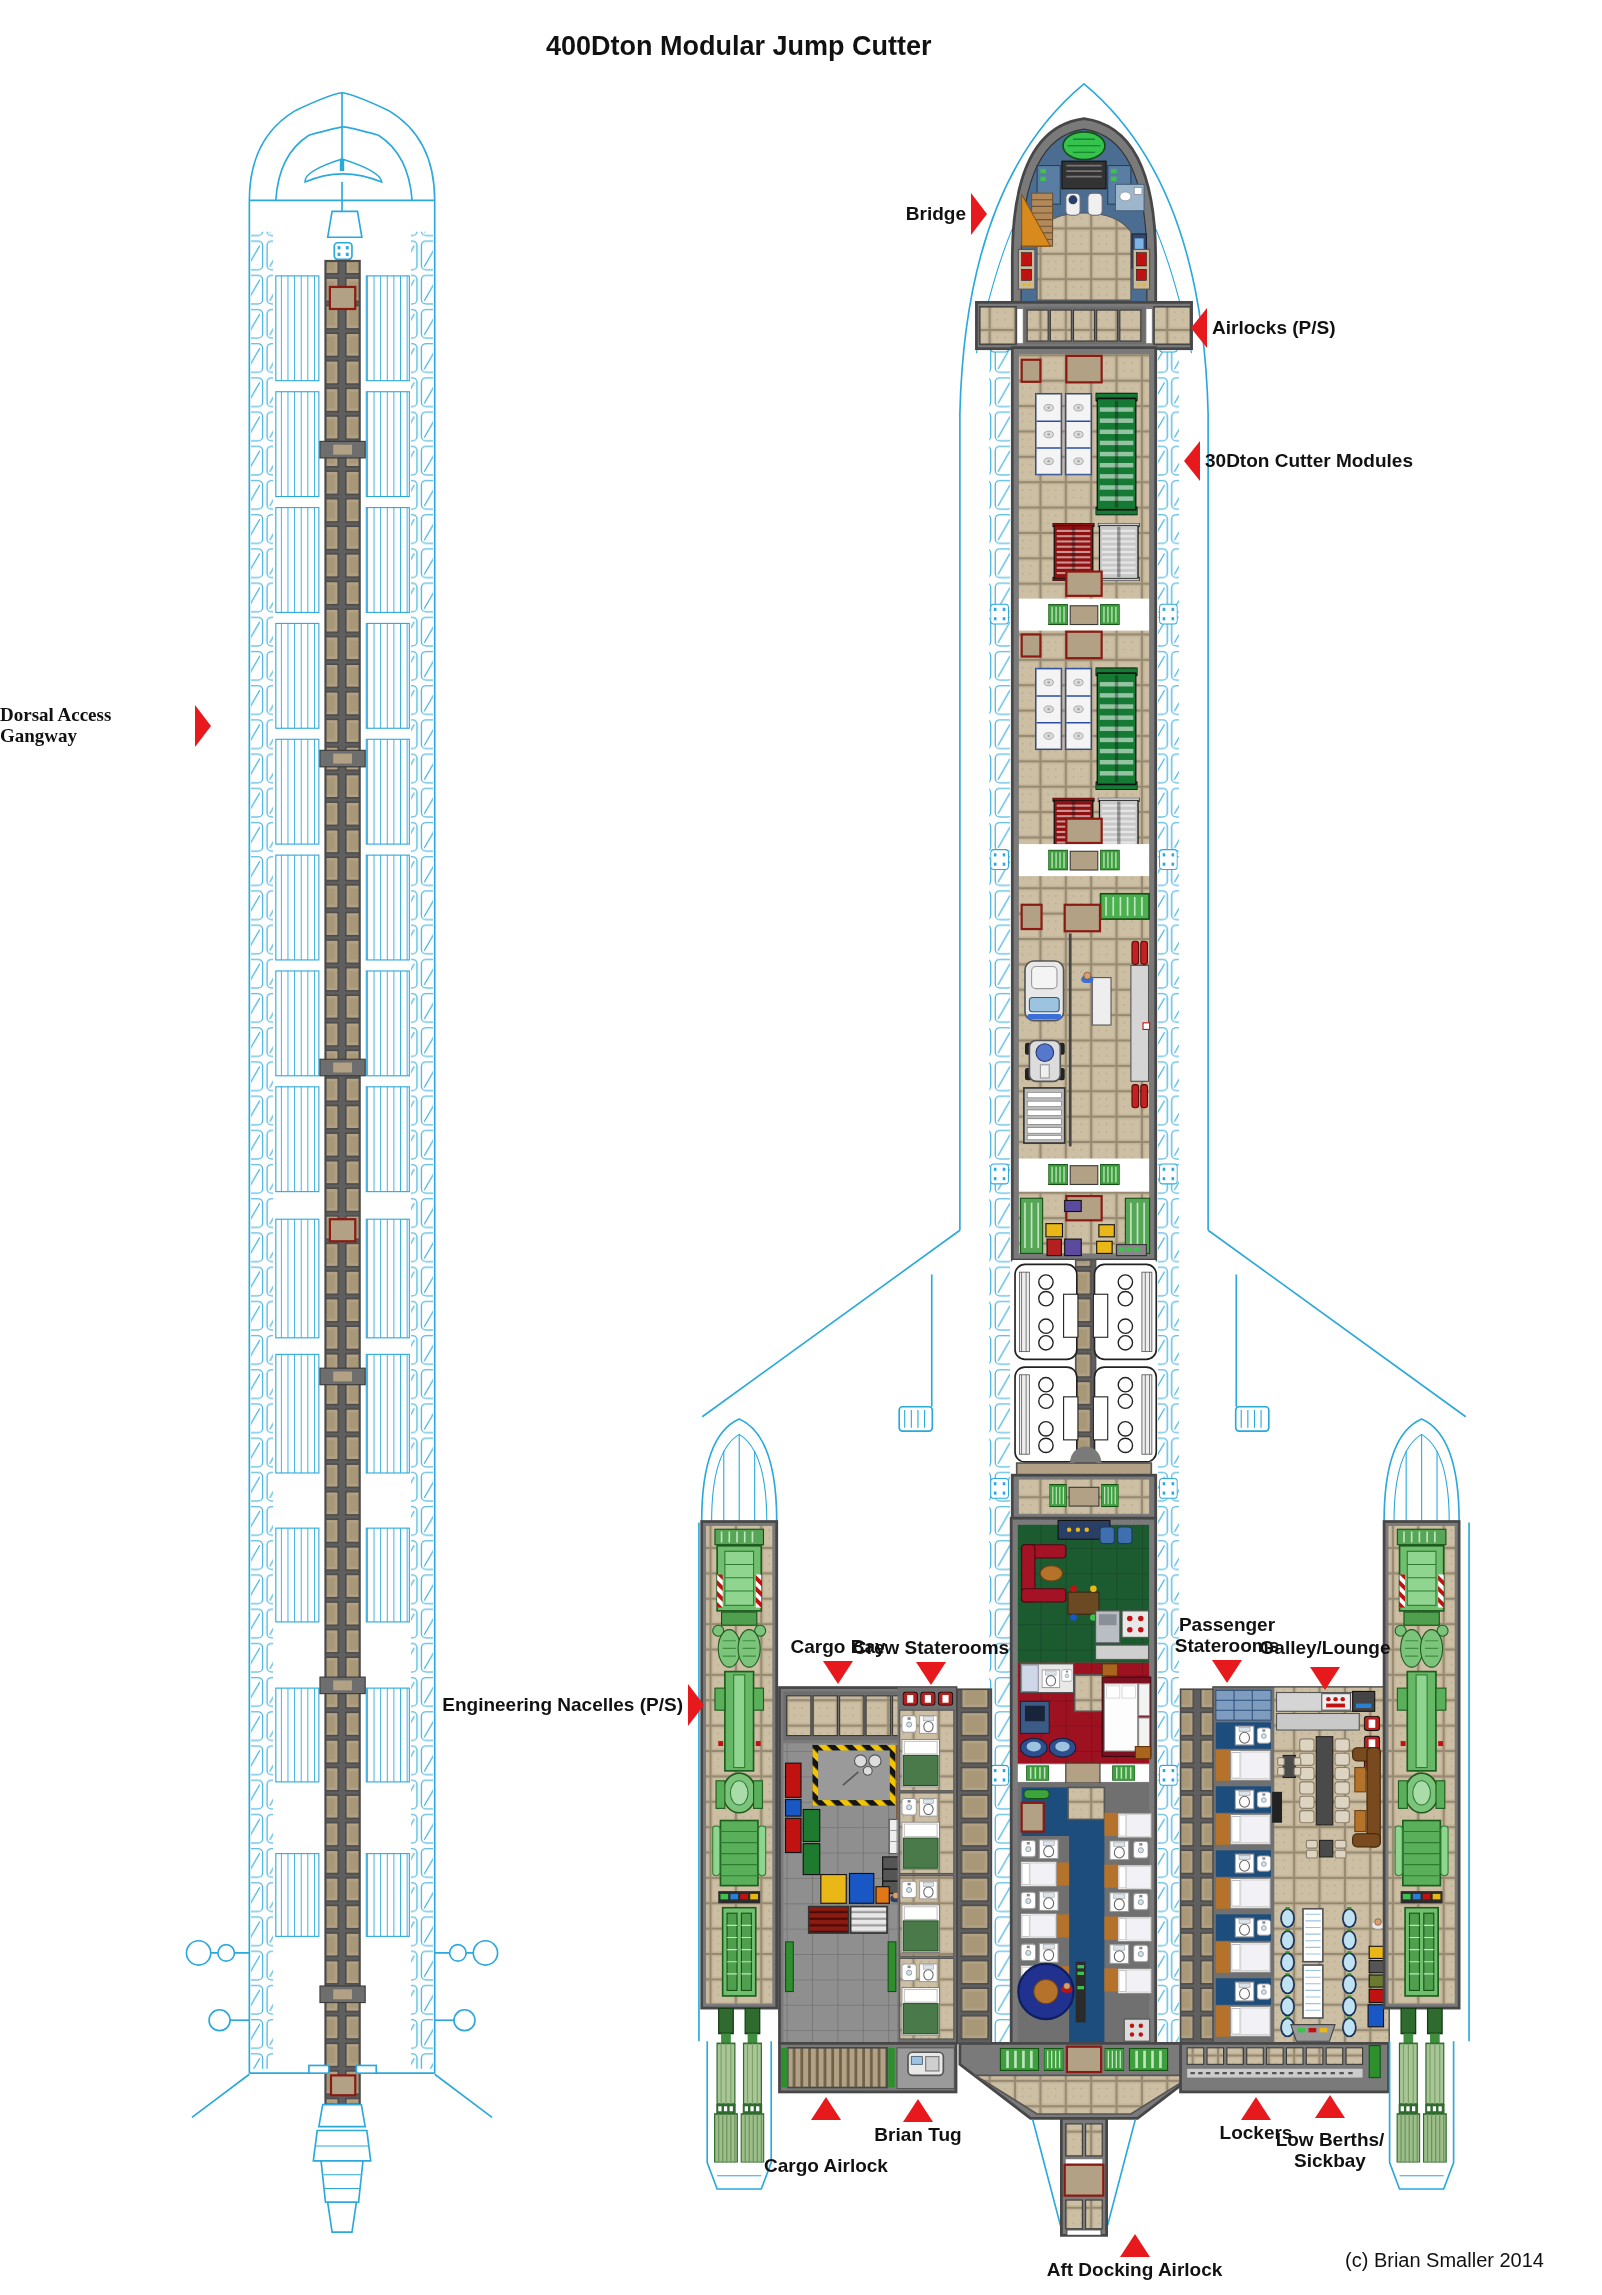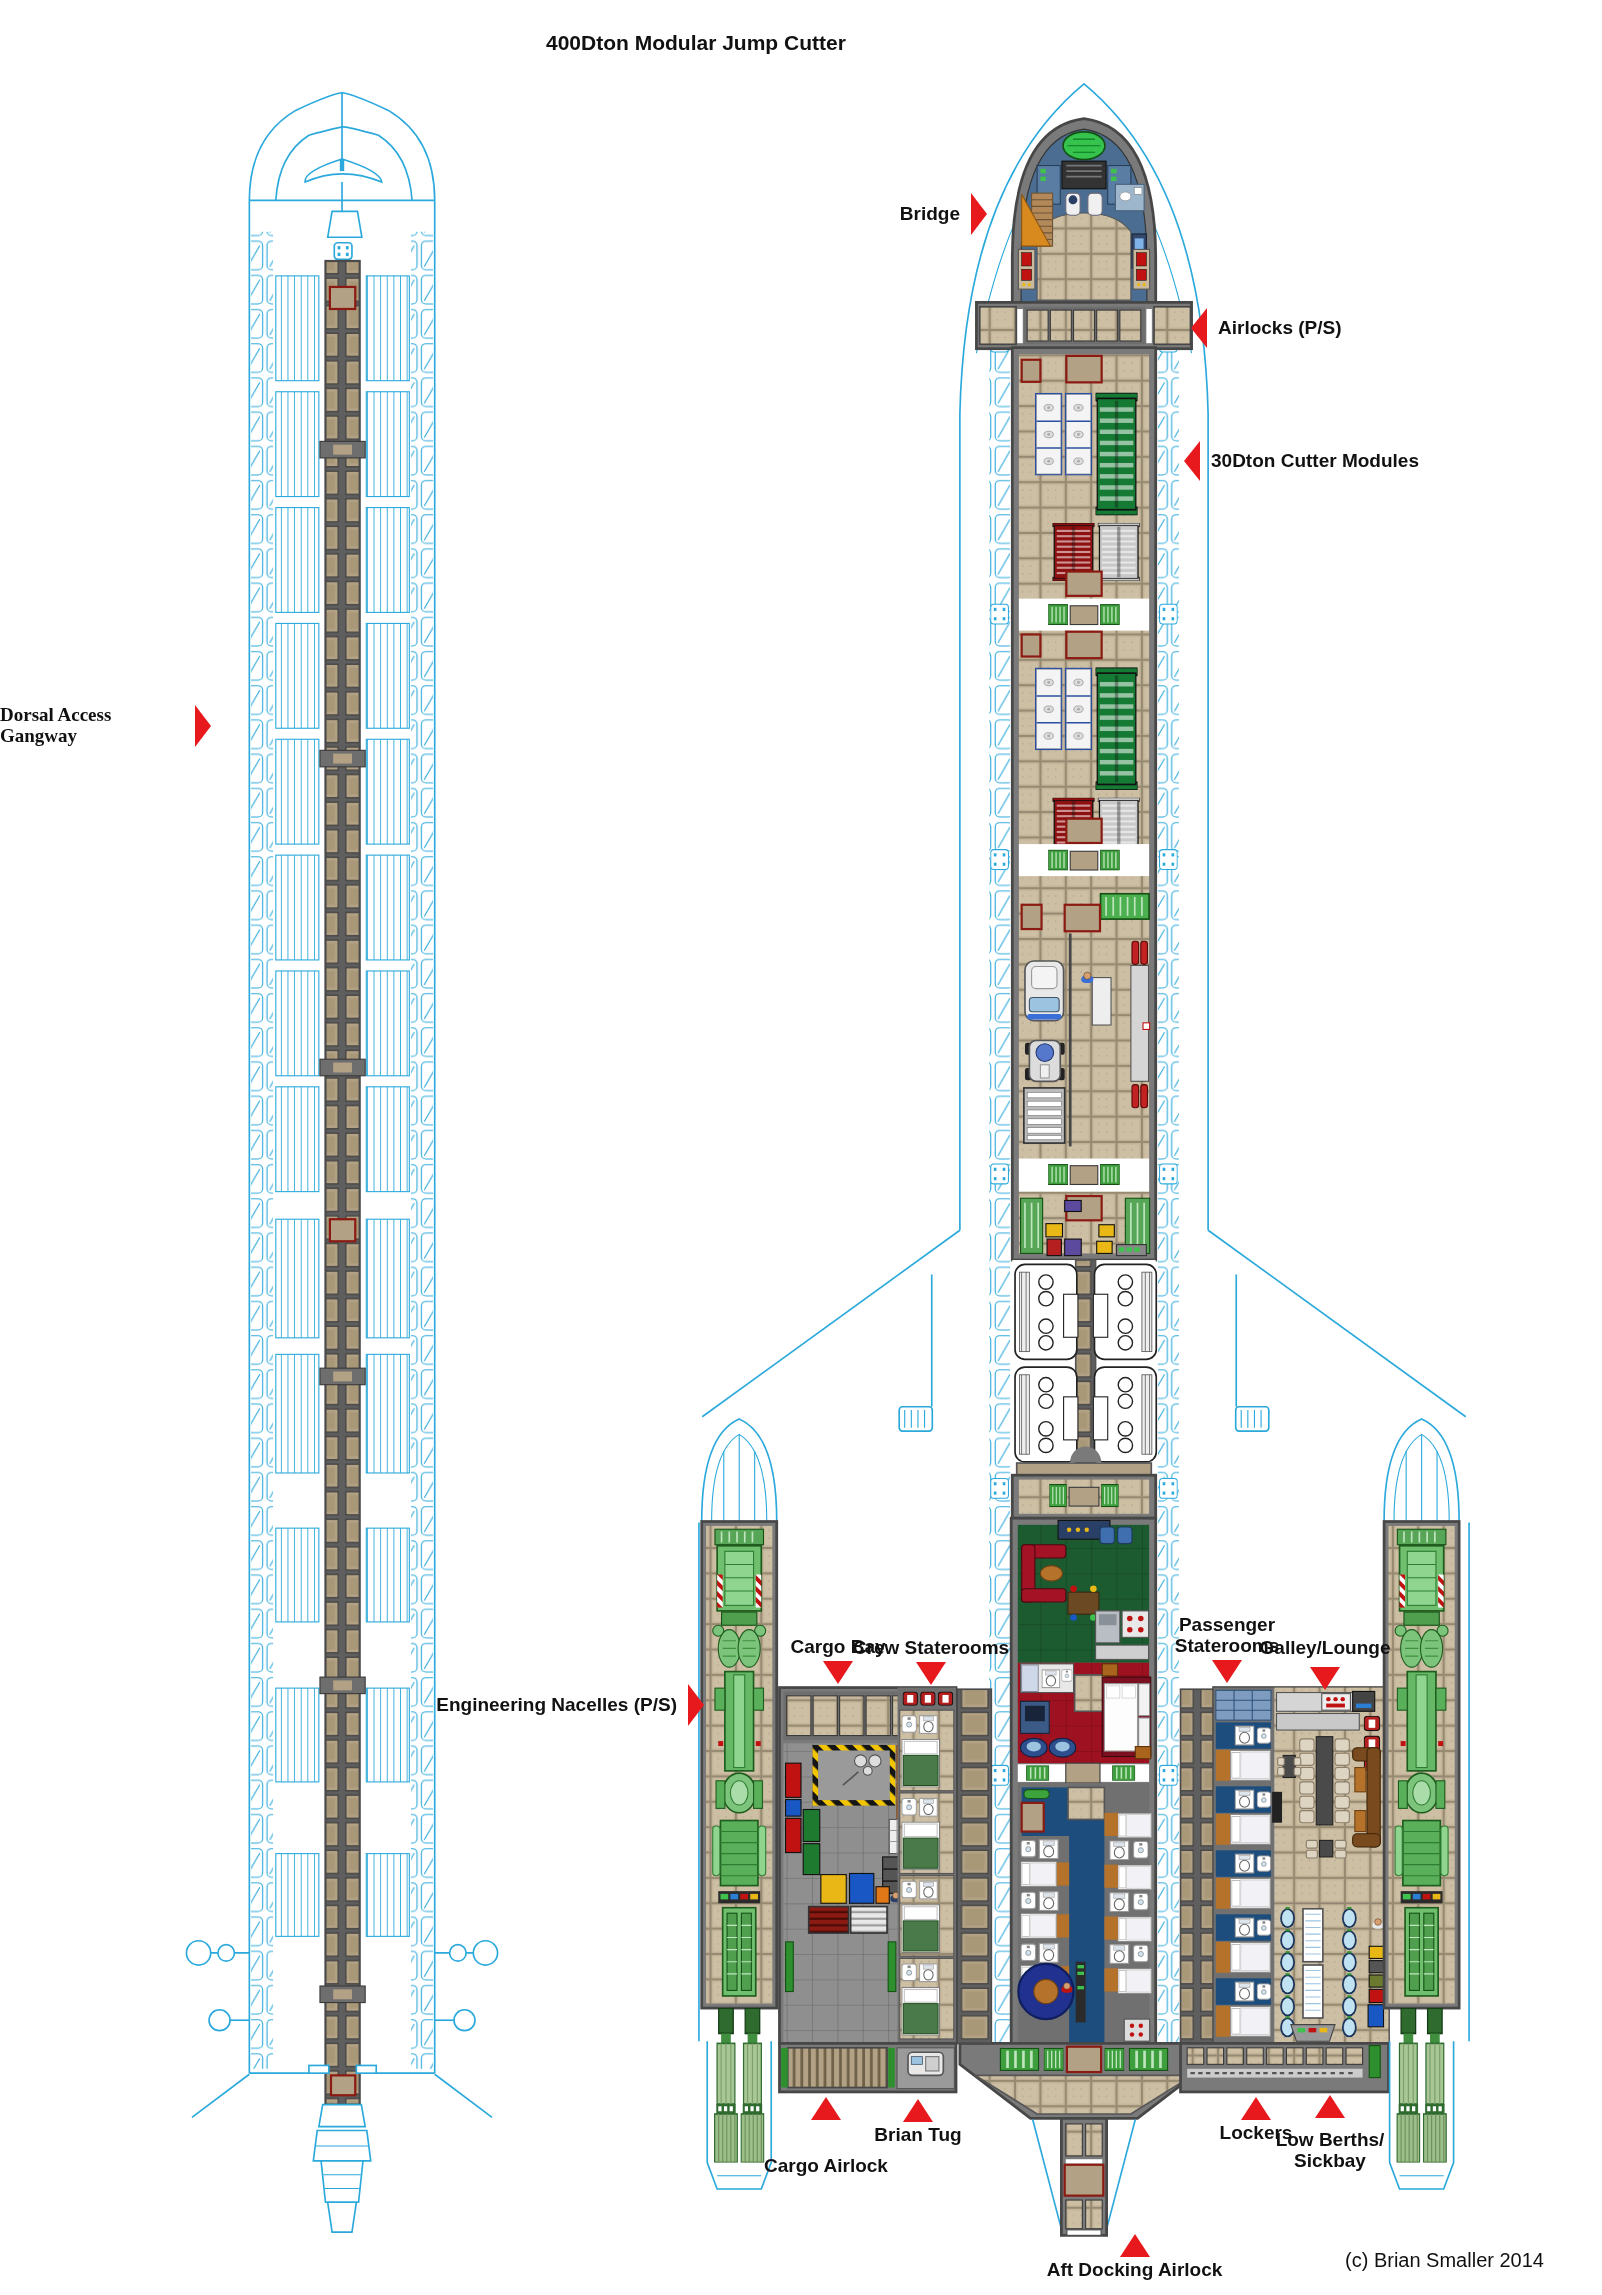--- a/index.html
+++ b/index.html
@@ -1,21 +1,21 @@
 <!DOCTYPE html>
 <html style="--c-outline_cyan: #2ba9dc; --c-label_red: #e8191c; --c-text_black: #111111; --c-hull_gray: #7a7a7a; --c-wall_dark: #474747; --c-floor_tan: #c6b79b; --c-floor_blue: #1d4d7c; --c-floor_green: #1c5a30; --c-floor_red: #9e1120; --c-machinery_green: #6fbf6f; --c-rack_green: #157a33; --c-rack_red: #8f1010; --c-rack_white: #c9c9c9; --c-container_orange: #e07818; --c-hazard_yellow: #f2c500;font-size:8.8px"><head>
 <meta charset="utf-8">
 <style>
   html,body{margin:0;padding:0;background:#fff;}
   .canvas{position:relative;width:1602px;height:2295px;background:#fff;overflow:hidden;
           font-family:"Liberation Sans", sans-serif;}
   svg{position:absolute;left:0;top:0;}
-  .title{position:absolute;left:546px;top:31px;font-size:21px;font-weight:bold;color:var(--c-text_black,#111);}
+  .title{position:absolute;left:546px;top:31px;font-size:27px;font-weight:bold;color:var(--c-text_black,#111);}
   .copyright{position:absolute;left:1345px;top:2249px;font-size:20px;font-weight:normal;color:var(--c-text_black,#111);}
-  .co{position:absolute;display:flex;align-items:center;gap:11px;font-size:19px;font-weight:bold;
+  .co{position:absolute;display:flex;align-items:center;gap:5px;font-size:19px;font-weight:bold;
       color:var(--c-text_black,#111);line-height:1.1;}
   .co .txt{white-space:pre-line;}
   .co.vert{flex-direction:column;gap:3.3px;}
   .ar-right{width:0;height:0;border-top:21px solid transparent;border-bottom:21px solid transparent;
             border-left:16.6px solid var(--c-label_red,#e8191c);}
   .ar-left{width:0;height:0;border-top:20px solid transparent;border-bottom:20px solid transparent;
            border-right:16.6px solid var(--c-label_red,#e8191c);}
   .ar-down{width:0;height:0;border-left:15px solid transparent;border-right:15px solid transparent;
            border-top:23px solid var(--c-label_red,#e8191c);}
   .ar-up{width:0;height:0;border-left:15px solid transparent;border-right:15px solid transparent;

